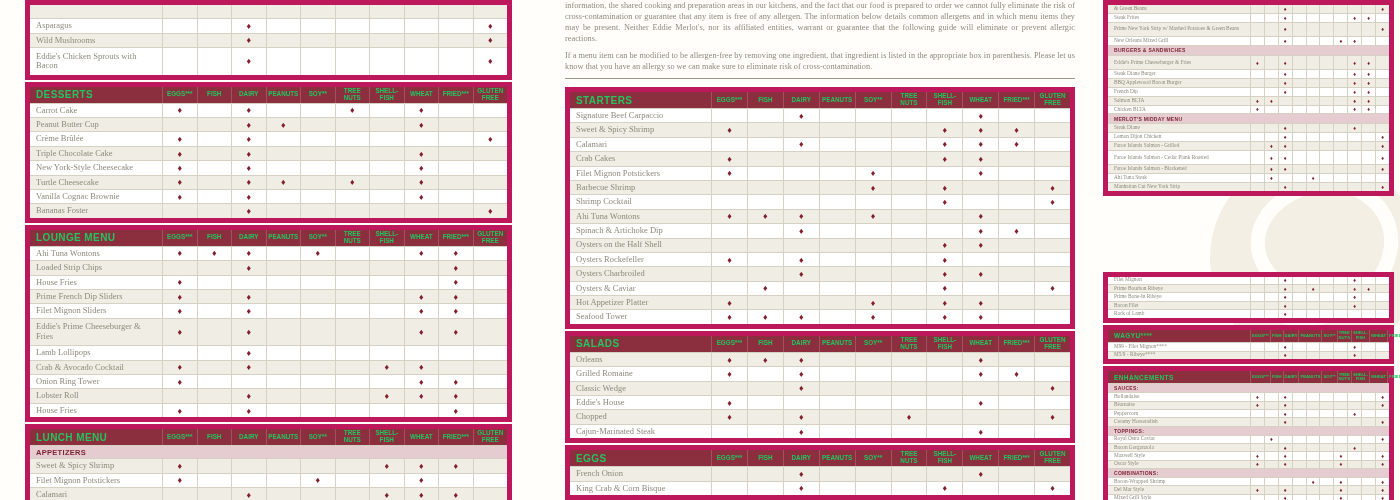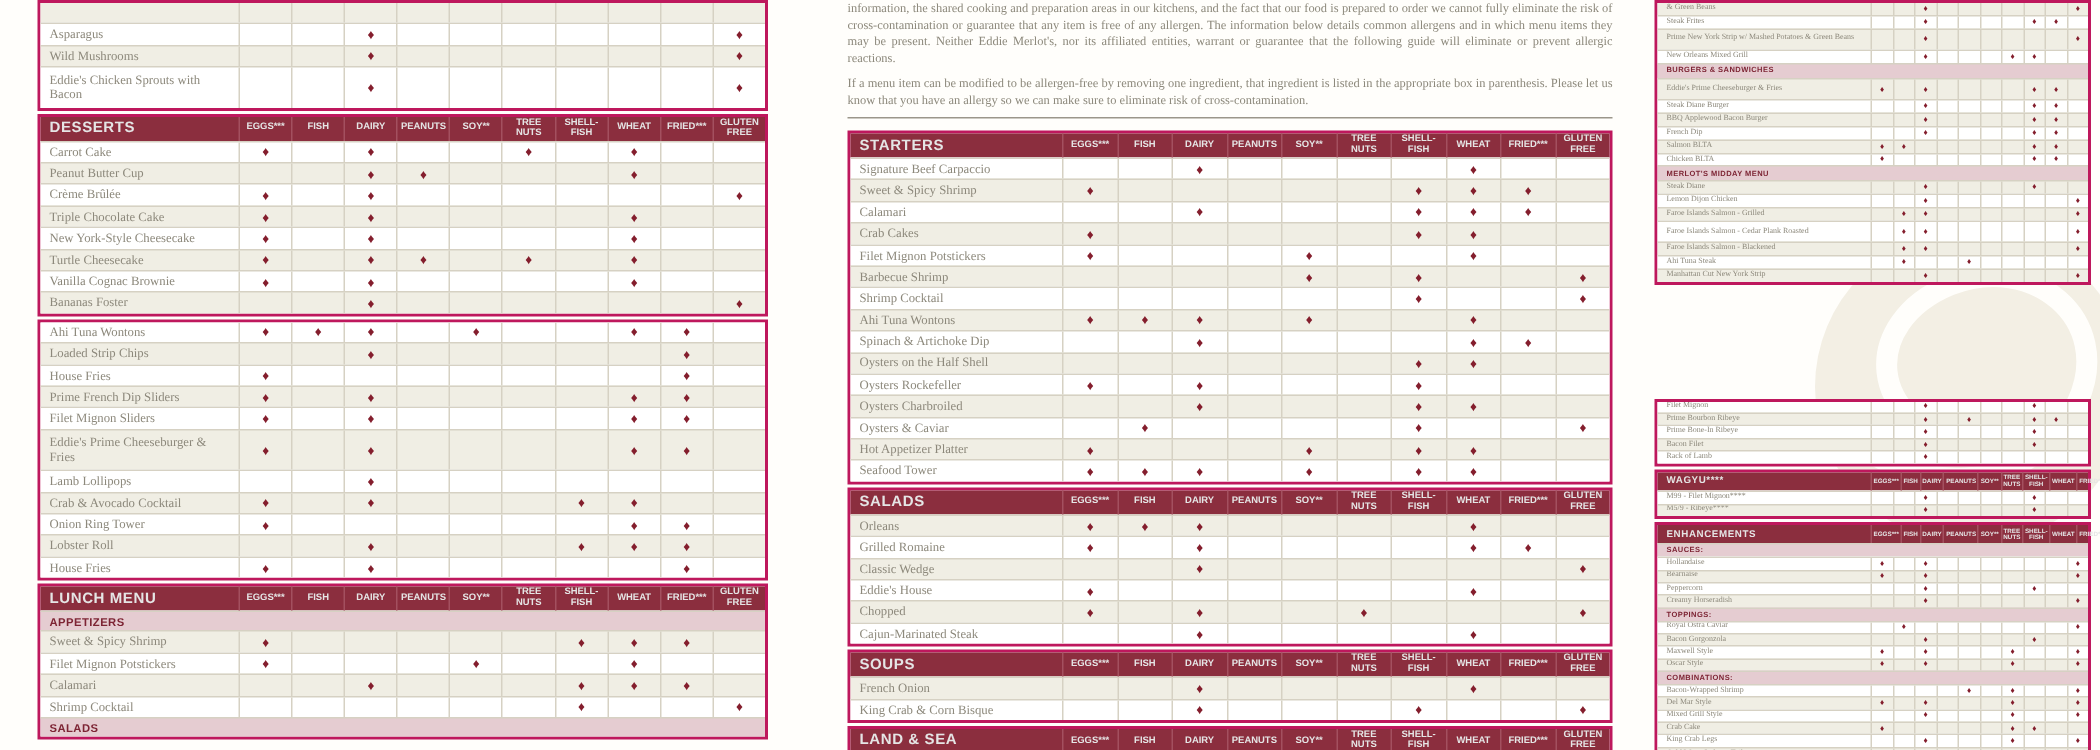--- a/index.html
+++ b/index.html
@@ -10,27 +10,27 @@
   #col-left{left:25px;width:487px;}
   #col-middle{left:565px;width:510px;}
   #col-right{left:1103px;width:291px;}
 
   
   .disc{color:#8d897c;font-size:8.3px;line-height:11px;text-align:justify;}
   .disc p{margin:0 0 6px 0;}
   .rule{border-top:1.5px solid #9b968a;margin:2px 0 8px 0;}
 
   
-  .atable{border:2px solid #be185d;margin-bottom:2px;background:#fff;}
+  .atable{border:5px solid #be185d;margin-bottom:2px;background:#fff;}
   .hrow,.row,.srow{display:grid;}
   #col-left .hrow,#col-left .row,#col-left .srow{grid-template-columns:132px repeat(10,1fr);}
   #col-middle .hrow,#col-middle .row,#col-middle .srow{grid-template-columns:141px repeat(10,1fr);}
   #col-right .hrow,#col-right .row,#col-right .srow{grid-template-columns:142px repeat(10,1fr);}
 
-  .hrow{background:#8b2e3e;color:#e5e5e5;font-family:"Liberation Sans",sans-serif;}
+  .hrow{background:#8b2e3e;color:#22c55e;font-family:"Liberation Sans",sans-serif;}
   .htitle{display:flex;align-items:center;padding-left:6px;font-weight:bold;letter-spacing:.4px;}
   .hcell{display:flex;align-items:center;justify-content:center;text-align:center;
          font-weight:bold;line-height:1.08;padding:0 1px;border-left:1px solid #a3505f;
          text-transform:uppercase;}
   .row{background:#fff;border-top:1px solid #d6d1c3;}
   .row.beige{background:#f0eee4;}
   .row:first-child{border-top:none;}
   .lbl{display:flex;align-items:center;padding:0 3px 0 6px;color:#8d897c;line-height:1.12;overflow:hidden;}
   .cell{display:flex;align-items:center;justify-content:center;border-left:1px solid #d6d1c3;overflow:hidden;}
   .dm{color:#841e2d;}
@@ -307,20 +307,33 @@
           <div class="cell"></div>
           <div class="cell"></div>
           <div class="cell"></div>
           <div class="cell"></div>
           <div class="cell">
             <span class="dm">♦</span>
           </div>
         </div>
       </div>
       <div class="atable">
+        <div class="hrow">
+          <div class="htitle">LOUNGE MENU</div>
+          <div class="hcell">EGGS***</div>
+          <div class="hcell">FISH</div>
+          <div class="hcell">DAIRY</div>
+          <div class="hcell">PEANUTS</div>
+          <div class="hcell">SOY**</div>
+          <div class="hcell">TREE NUTS</div>
+          <div class="hcell">SHELL-FISH</div>
+          <div class="hcell">WHEAT</div>
+          <div class="hcell">FRIED***</div>
+          <div class="hcell">GLUTEN FREE</div>
+        </div>
         <div class="row">
           <div class="lbl">Ahi Tuna Wontons</div>
           <div class="cell">
             <span class="dm">♦</span>
           </div>
           <div class="cell">
             <span class="dm">♦</span>
           </div>
           <div class="cell">
             <span class="dm">♦</span>
@@ -1072,21 +1085,21 @@
           <div class="cell"></div>
           <div class="cell">
             <span class="dm">♦</span>
           </div>
           <div class="cell"></div>
           <div class="cell"></div>
         </div>
       </div>
       <div class="atable">
         <div class="hrow">
-          <div class="htitle">SOUPS</div>
+          <div class="htitle">EGGS</div>
           <div class="hcell">EGGS***</div>
           <div class="hcell">FISH</div>
           <div class="hcell">DAIRY</div>
           <div class="hcell">PEANUTS</div>
           <div class="hcell">SOY**</div>
           <div class="hcell">TREE NUTS</div>
           <div class="hcell">SHELL-FISH</div>
           <div class="hcell">WHEAT</div>
           <div class="hcell">FRIED***</div>
           <div class="hcell">GLUTEN FREE</div>

